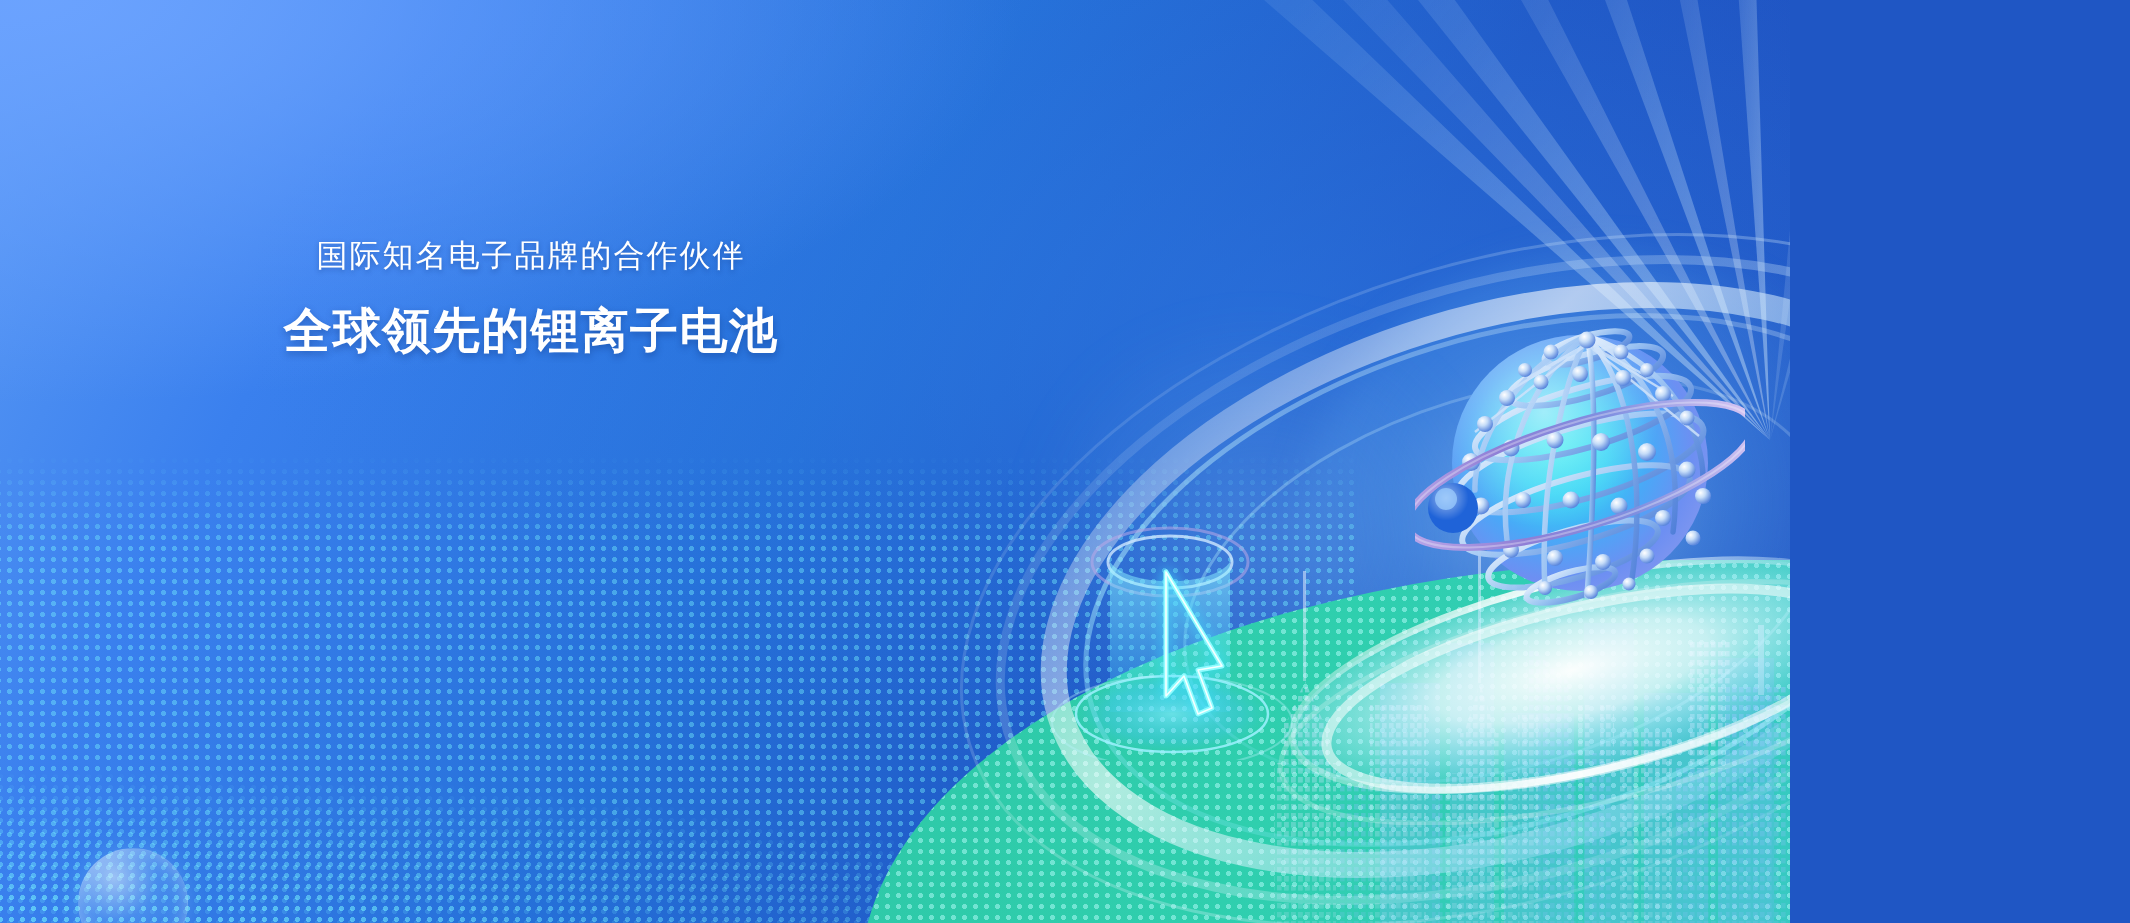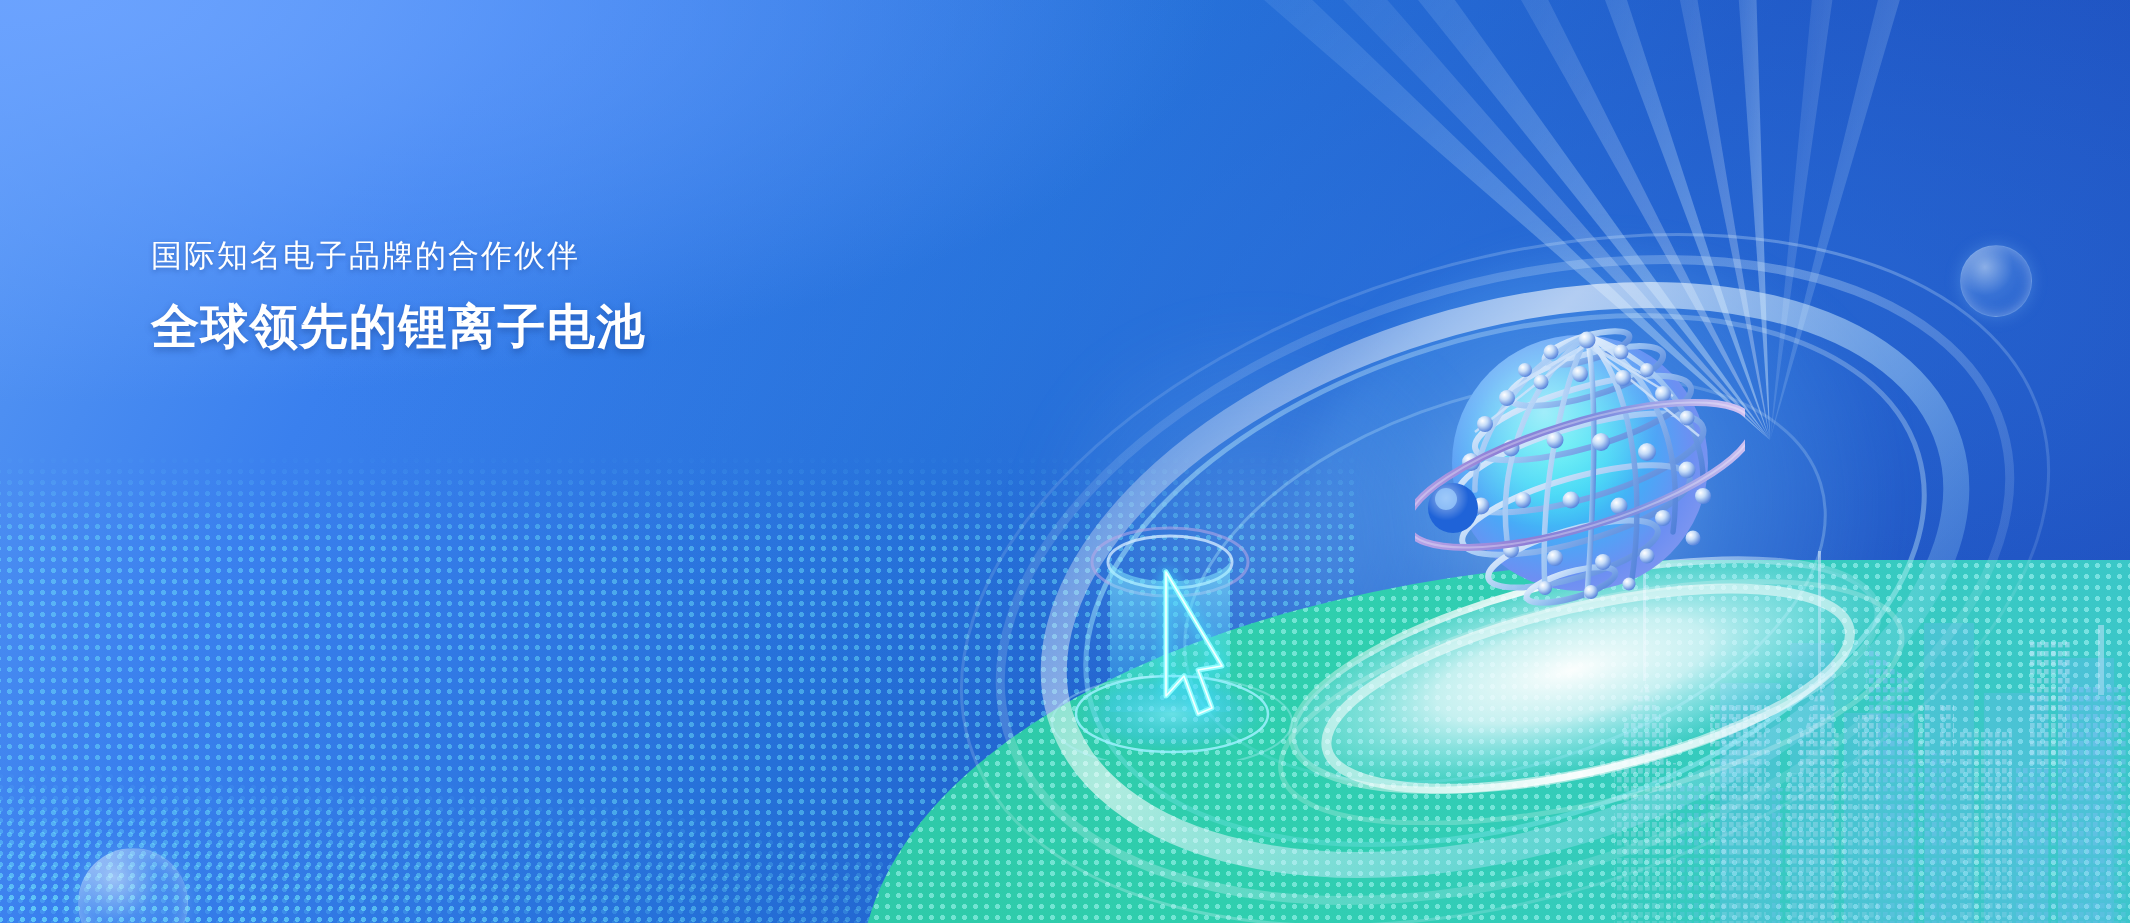--- a/index.html
+++ b/index.html
@@ -1,26 +1,27 @@
 <!DOCTYPE html>
 <html><head>
 <meta charset="utf-8">
 <style>
   * { margin:0; padding:0; box-sizing:border-box; }
   html,body { width:2130px; height:923px; overflow:hidden; background:#1f56c4; }
 
   .banner{
     position:relative;
-    width:2130px; height:923px;
+    width:1790px; height:923px;
     overflow:hidden;
     font-family:"Liberation Sans","DejaVu Sans",sans-serif;
     background:
       radial-gradient(120% 95% at 2% 0%,   rgba(108,163,255,0.95) 0%, rgba(108,163,255,0.0) 46%),
       radial-gradient(95% 80% at 72% 34%,  rgba(46,122,228,0.55) 0%, rgba(46,122,228,0) 62%),
       linear-gradient(118deg, #5b9af5 0%, #3a80ee 20%, #2570d8 45%, #1f56c4 68%, #1e4bbb 100%);
+    text-align: center;
   }
 
   
   .glow{ position:absolute; border-radius:50%; pointer-events:none; }
   .glow-core{
     left:1290px; top:250px; width:640px; height:600px;
     background:radial-gradient(circle at 42% 42%, rgba(175,230,255,.55) 0%, rgba(120,200,255,.26) 32%, rgba(60,150,240,0) 68%);
     filter:blur(18px);
   }
   .glow-warm{
@@ -143,21 +144,21 @@
     letter-spacing:2px;
     text-shadow:0 2px 5px rgba(12,48,120,.38);
     white-space:nowrap;
   }
   .headline{
     margin-top:22px;
     font-size:48px; line-height:1.33; color:#ffffff; font-weight:700;
     letter-spacing:1.5px;
     text-shadow:0 3px 7px rgba(12,48,120,.42);
   }
-  .headline .hl-line{ display:block; white-space:nowrap;font-family:Liberation Mono, monospace; }
+  .headline .hl-line{ display:block; white-space:nowrap; }
 </style>
 </head>
 <body>
 
 <div class="banner">
 
   <div class="glow glow-core"></div>
   <div class="glow glow-warm"></div>
 
   <svg class="rays" viewBox="0 0 900 900">

